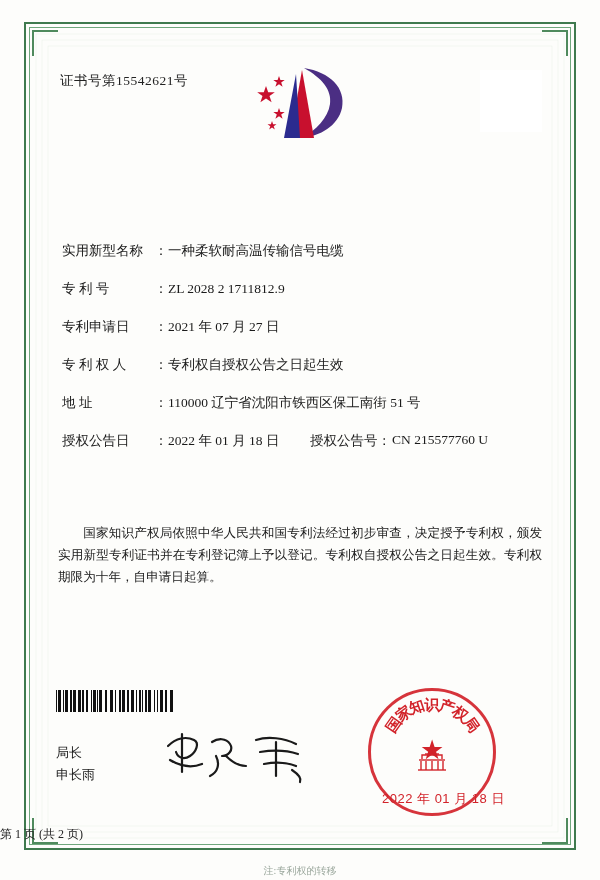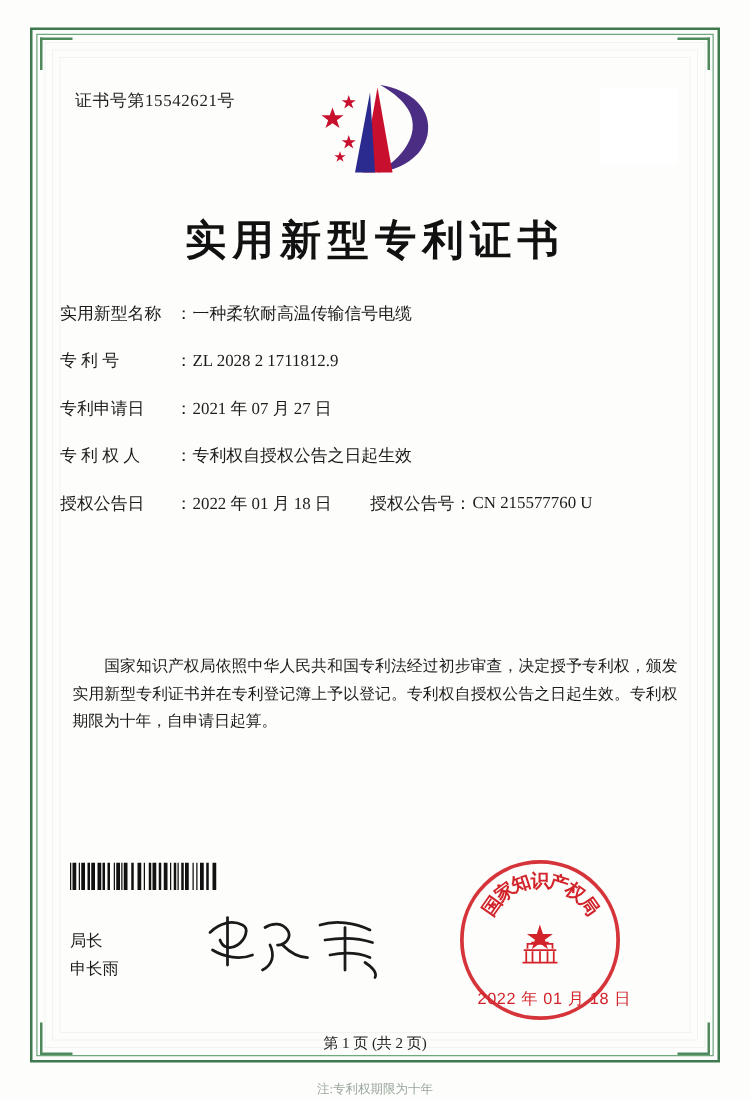--- a/index.html
+++ b/index.html
@@ -88,21 +88,21 @@
     text-align: center;
     font-size: 33px;
     font-weight: bold;
     letter-spacing: 5px;
     color: #111;
     font-family: "Liberation Serif", "DejaVu Serif", serif;
   }
 
   .fields {
     position: absolute;
-    left: 48px; top: 242px;
+    left: 62px; top: 242px;
     width: 490px;
     text-decoration: underline;
   }
   .field-row {
     position: relative;
     height: 38px;
     font-size: 13.5px;
     color: #1b1b1b;
     white-space: nowrap;
   }
@@ -218,21 +218,20 @@
     font-size: 13px;
     color: #d2232a;
     letter-spacing: 0.5px;
     font-family: "Liberation Sans", sans-serif;
   }
 
   .page-num {
     position: absolute;
     left: 0; top: 826px;
     width: 600px;
-    text-align: center;
     font-size: 12px;
     color: #222;
   }
   .footer-note {
     position: absolute;
     left: 0; top: 864px;
     width: 600px;
     text-align: center;
     font-size: 10px;
     color: #9aa79c;
@@ -278,34 +277,36 @@
       <path d="M50 10 L54 74 L38 74 Z" fill="#2b2b8f"></path>
       <g fill="#c8102e">
         <polygon points="20,22 22.2,28.2 28.8,28.2 23.5,32.1 25.6,38.3 20,34.5 14.4,38.3 16.5,32.1 11.2,28.2 17.8,28.2"></polygon>
         <polygon points="33,12 34.4,16.1 38.7,16.1 35.2,18.6 36.6,22.7 33,20.2 29.4,22.7 30.8,18.6 27.3,16.1 31.6,16.1"></polygon>
         <polygon points="33,44 34.4,48.1 38.7,48.1 35.2,50.6 36.6,54.7 33,52.2 29.4,54.7 30.8,50.6 27.3,48.1 31.6,48.1"></polygon>
         <polygon points="26,57 27.1,60.2 30.5,60.2 27.7,62.2 28.8,65.4 26,63.4 23.2,65.4 24.3,62.2 21.5,60.2 24.9,60.2"></polygon>
       </g>
     </svg>
   </div>
 
-  <div class="title">实用新型专利证书</div>
 
   <div class="fields">
     <div class="field-row">
       <span class="field-label">实用新型名称</span><span class="field-sep">：</span><span class="field-value">一种柔软耐高温传输信号电缆</span>
     </div>
     <div class="field-row">
       <span class="field-label spread">专 利 号</span><span class="field-sep">：</span><span class="field-value">ZL 2028 2 1711812.9</span>
     </div>
     <div class="field-row">
       <span class="field-label">专利申请日</span><span class="field-sep">：</span><span class="field-value">2021 年 07 月 27 日</span>
     </div>
     <div class="field-row">
       <span class="field-label spread">专 利 权 人</span><span class="field-sep">：</span><span class="field-value">专利权自授权公告之日起生效</span>
+    </div>
+    <div class="field-row">
+      <span class="field-label spread">地    址</span><span class="field-sep">：</span><span class="field-value">110000 辽宁省沈阳市铁西区保工南街 51 号</span>
     </div>
     <div class="field-row">
       <span class="field-label">授权公告日</span><span class="field-sep">：</span><span class="field-value">2022 年 01 月 18 日</span>
       <span class="second-label">授权公告号：</span>
       <span class="second-value">CN 215577760 U</span>
     </div>
   </div>
 
   <div class="para para1"><span class="indent"></span><span>国家知识产权局依照中华人民共和国专利法经过初步审查，决定授予专利权，颁发实用新型专利证书并在专利登记簿上予以登记。专利权自授权公告之日起生效。专利权期限为十年，自申请日起算。</span></div>
 
@@ -413,15 +414,15 @@
         <path d="M4 13 H30"></path>
         <path d="M7 12 V8 H27 V12"></path>
         <path d="M10 7 H24"></path>
         <path d="M17 3 L17 7"></path>
       </g>
     </svg>
   </div>
   <div class="seal-date">2022 年 01 月 18 日</div>
 
   <div class="page-num">第 1 页 (共 2 页)</div>
-  <div class="footer-note">注:专利权期限为十年</div>
+  <div class="footer-note">注:专利权的转移</div>
 
 </div>
 
 </body></html>

